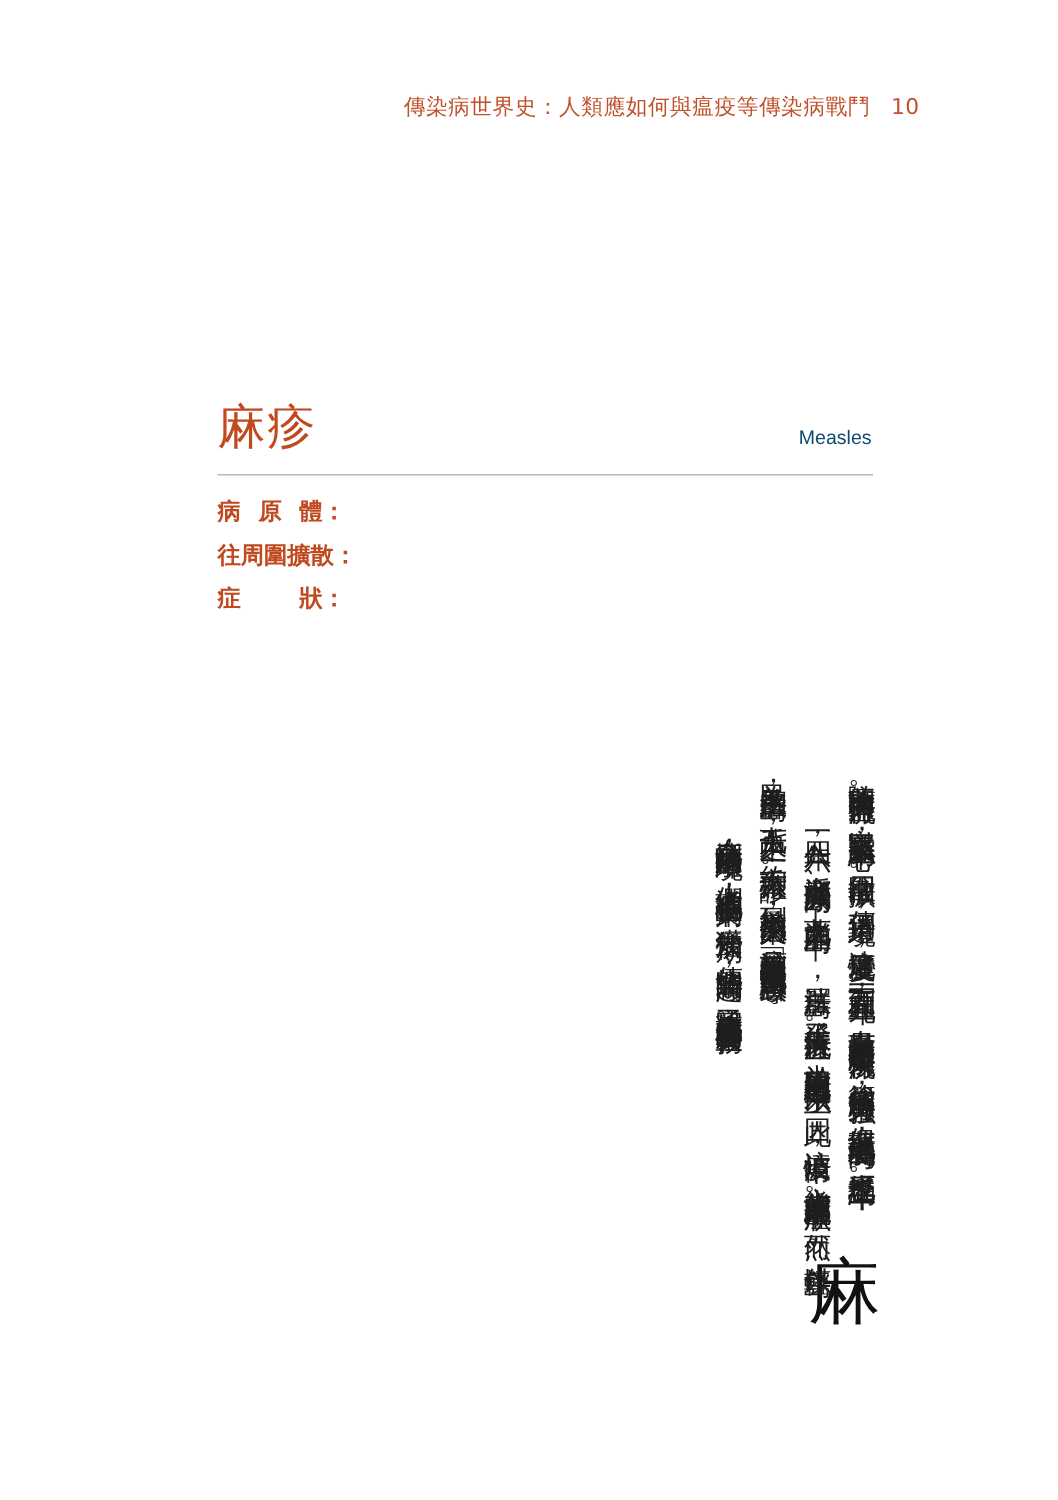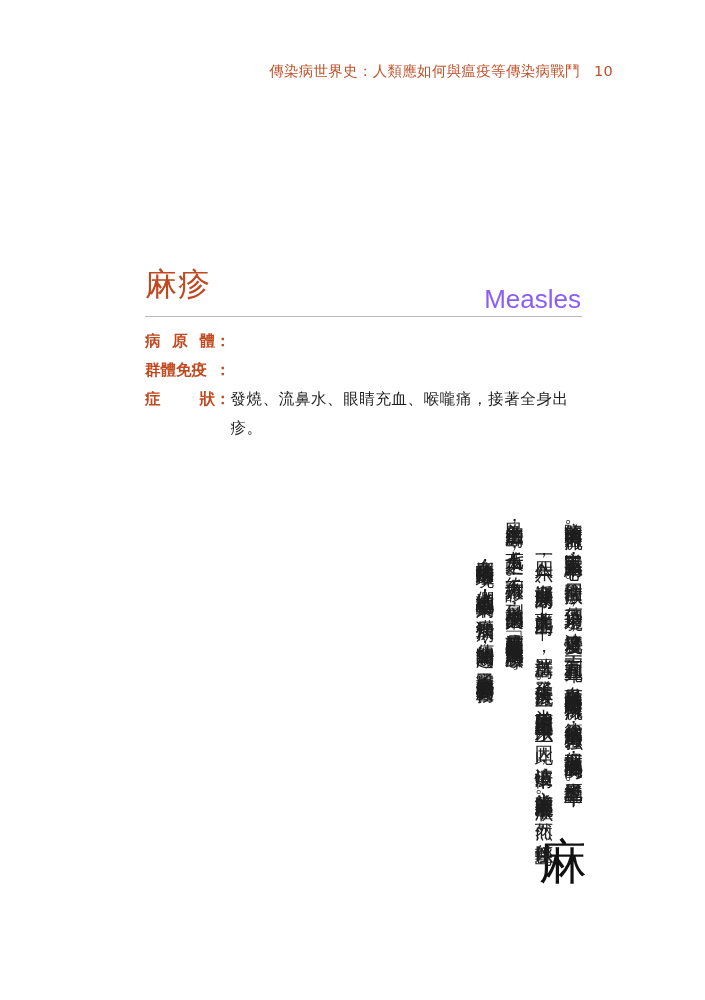--- a/index.html
+++ b/index.html
@@ -35,22 +35,22 @@
     font-size: 32px;
     line-height: 52px;
     color: #c0491f;
     font-weight: normal;
     letter-spacing: 1px;
   }
   .entry-title-en {
     position: absolute;
     right: 124px;
     top: 284px;
-    font-size: 26px;
-    color: #8b5cf6;
+    font-size: 13px;
+    color: #0c4a6e;
     font-family: "Liberation Sans", sans-serif;
   }
   .title-rule {
     position: absolute;
     left: 145px;
     width: 437px;
     top: 316px;
     height: 0;
     border-top: 1px solid #b9b9b9;
   }
@@ -133,31 +133,30 @@
   <div class="info-row">
     <div class="info-label">
       <span>病</span>
       <span>原</span>
       <span>體</span>
     </div>
     <div class="info-colon">：</div>
   </div>
   <div class="info-row">
     <div class="info-label">
-      <span>群體免疫</span>
+      <span>往周圍擴散</span>
     </div>
     <div class="info-colon">：</div>
   </div>
   <div class="info-row">
     <div class="info-label">
       <span>症</span>
       <span>狀</span>
     </div>
     <div class="info-colon">：</div>
-    <div class="info-value">發燒、流鼻水、眼睛充血、喉嚨痛，接著全身出疹。</div>
   </div>
 </div>
 
 <div class="body-text">
   <p><span class="drop-cap">麻</span><span>疹隨著文明興盛而流行。它以美索不達米亞為中心，往周圍擴散。傳染到了邊境，速度就變慢了，直到西元一九五一年，在世界盡頭的格陵蘭爆發大規模流行。儘管麻疹的傳染力極強，但擴散至地球全境的時間，也經歷了約五千年。</span></p>
   <p class="indent">一八四六年，浮在挪威與冰島間、北大西洋上的島——法羅群島，發生了麻疹大流行。由於前一次的流行已經過了六十年以上，因此，這波疫情中，六十幾歲的人並未出現症狀。然而，以年輕島民為主的法羅群島，七千八百人之中，約六千一百人確診。到最後尚未感染的人，應該是受到周圍「群體免疫」的恩惠所導致。</p>
   <p class="indent">在島嶼這樣的隔離環境下，人們詳細地調查傳染病，獲知潛伏期、傳染的時間等問題，完成了對麻疹真相解答的重要任務。</p>
 </div>
 
 </body></html>

